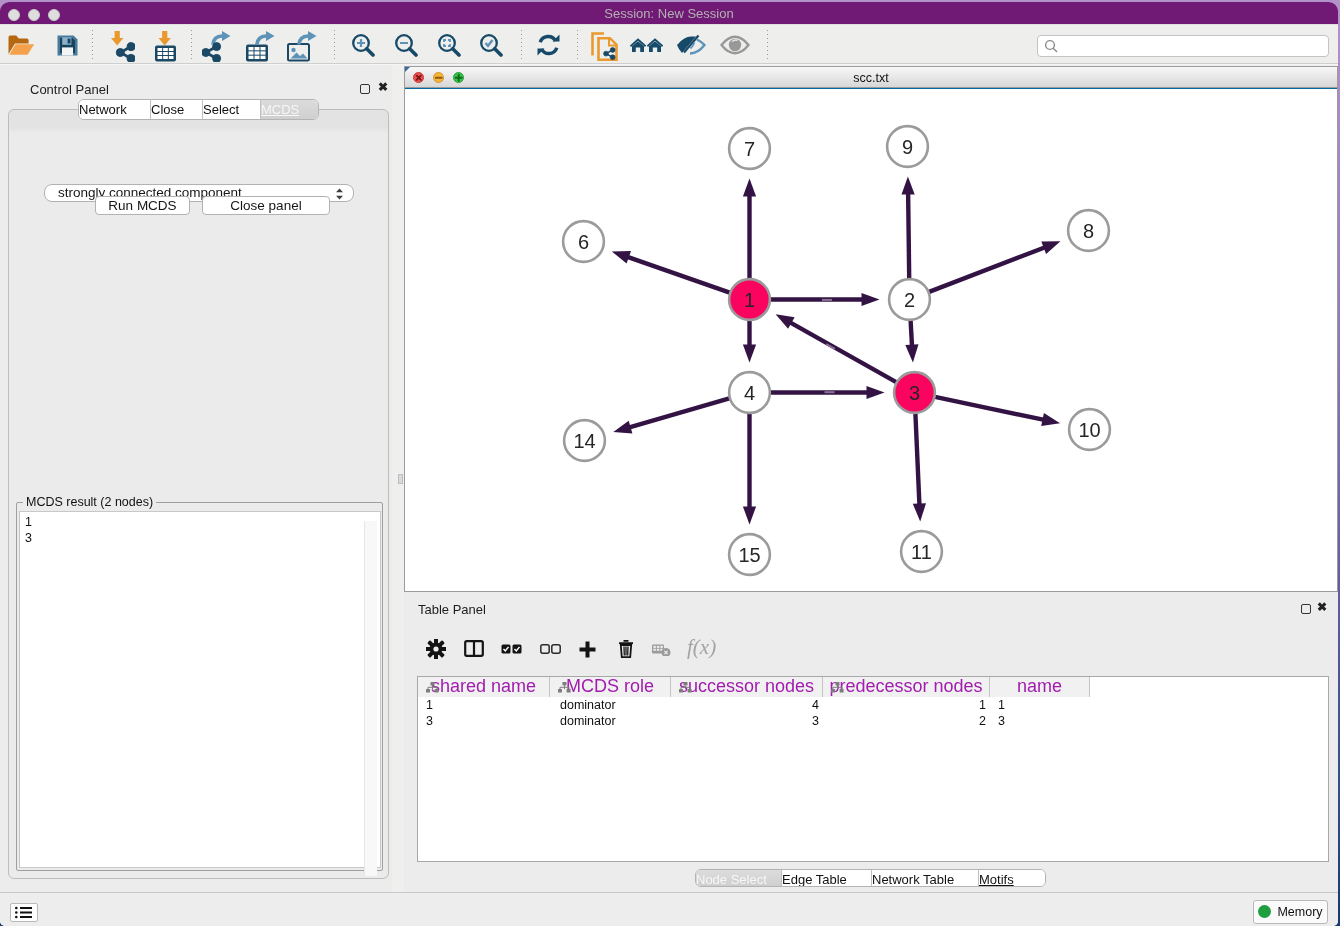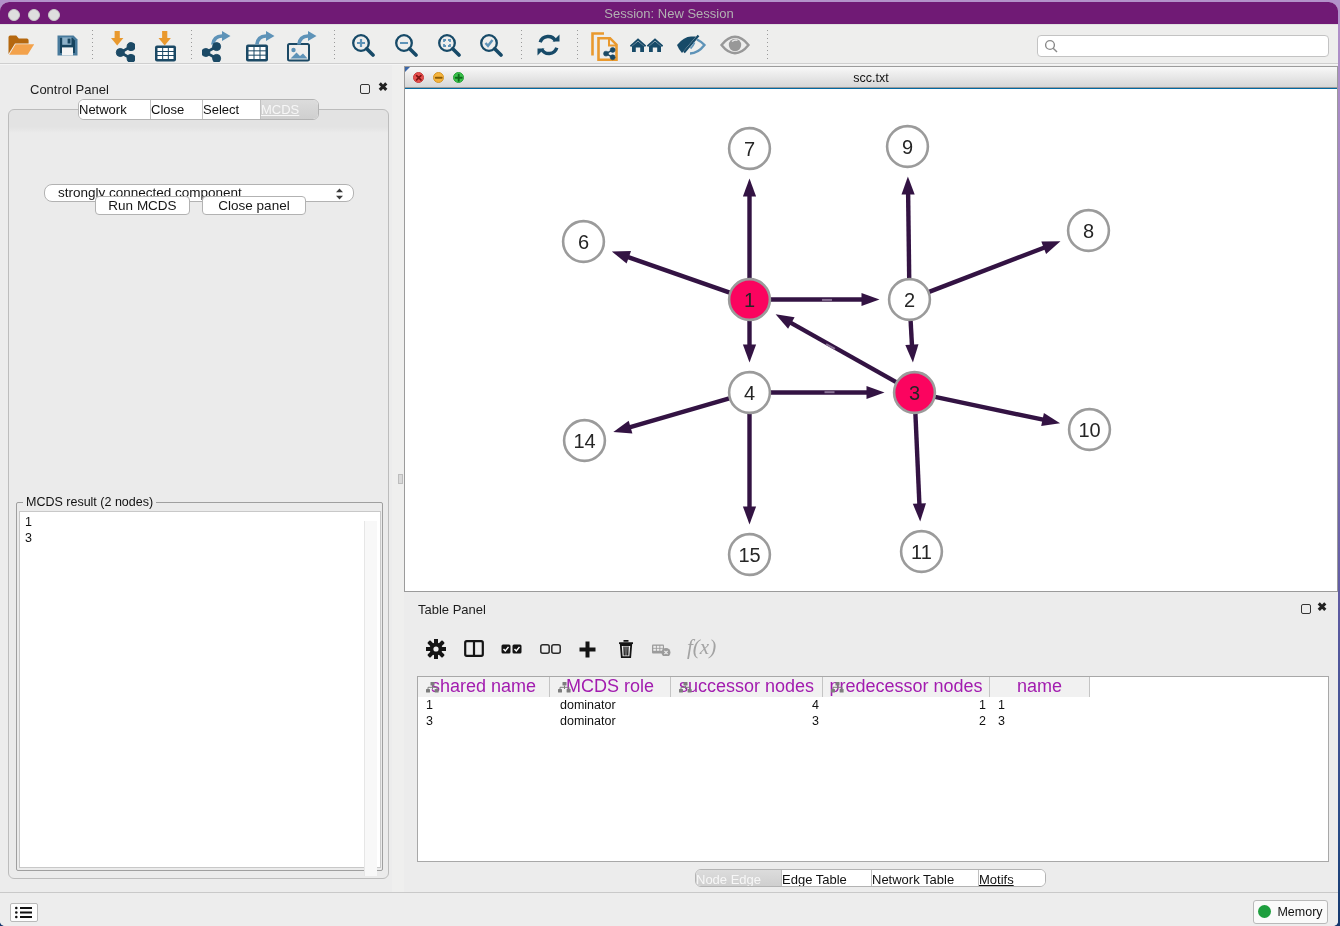--- a/index.html
+++ b/index.html
@@ -254,21 +254,21 @@
         <div class="tab" style="width:58px;">Select</div>
         <div class="tab sel last" style="width:57px;">MCDS</div>
       </div>
       <div class="cpbody">
         <div class="combo">strongly connected component
           <svg width="11" height="14" viewBox="0 0 11 14" style="position:absolute;right:8px;top:2px;">
             <path d="M2 5.2 L5.5 1.6 L9 5.2 Z M2 8.8 L5.5 12.4 L9 8.8 Z" fill="#3d3d3d"></path>
           </svg>
         </div>
         <div class="btn" style="left:86px;top:86px;width:95px;">Run MCDS</div>
-        <div class="btn" style="left:193px;top:86px;width:104px;">Close panel</div>
+        <div class="btn" style="left:193px;top:86px;width:128px;">Close panel</div>
         <div class="fieldset">
           <div class="legend">MCDS result (2 nodes)</div>
           <div class="ta">1<br>3<div class="tascroll"></div></div>
         </div>
       </div>
     </div>
     <div class="abs" style="left:398px;top:409px;width:5px;height:10px;background:#d9d9d9;border:1px solid #bdbdbd;"></div>
       <div class="abs" style="left:865px;top:524px;width:9px;height:5px;background:#d9d9d9;border:1px solid #bdbdbd;"></div>
     <div class="netframe">
       <div class="nettitle">
@@ -444,21 +444,21 @@
           <div class="trow" style="left:253px;top:21px;width:148px;text-align:right;">4</div>
           <div class="trow" style="left:405px;top:21px;width:163px;text-align:right;">1</div>
           <div class="trow" style="left:580px;top:21px;">1</div>
           <div class="trow" style="left:8px;top:37px;">3</div>
           <div class="trow" style="left:142px;top:37px;">dominator</div>
           <div class="trow" style="left:253px;top:37px;width:148px;text-align:right;">3</div>
           <div class="trow" style="left:405px;top:37px;width:163px;text-align:right;">2</div>
           <div class="trow" style="left:580px;top:37px;">3</div>
       </div>
       <div class="bottabs">
-        <div class="tab sel" style="width:86px;">Node Edge</div>
+        <div class="tab sel" style="width:86px;">Node Select</div>
         <div class="tab" style="width:90px;">Edge Table</div>
         <div class="tab" style="width:107px;">Network Table</div>
         <div class="tab last" style="width:66px;">Motifs</div>
       </div>
     </div>
   </div>
   <div class="statusbar">
     <div class="listbtn">
         <svg width="18" height="13" viewBox="0 0 18 13" style="position:absolute;left:4px;top:2px;">
           <g stroke="#111" stroke-width="2.2">

